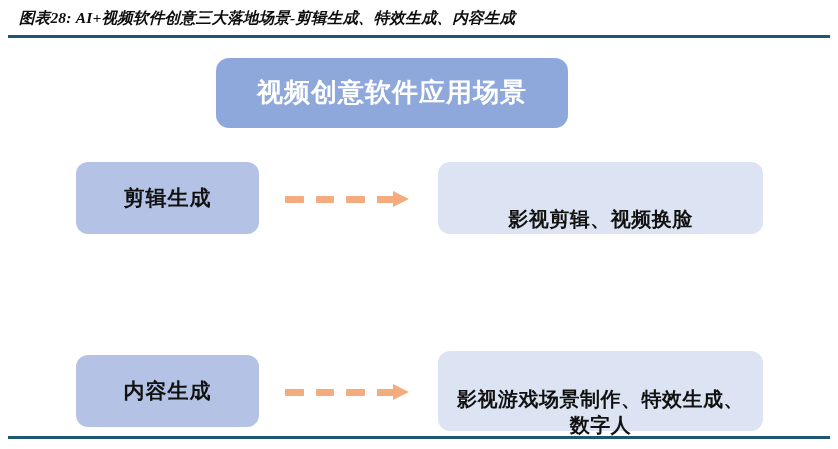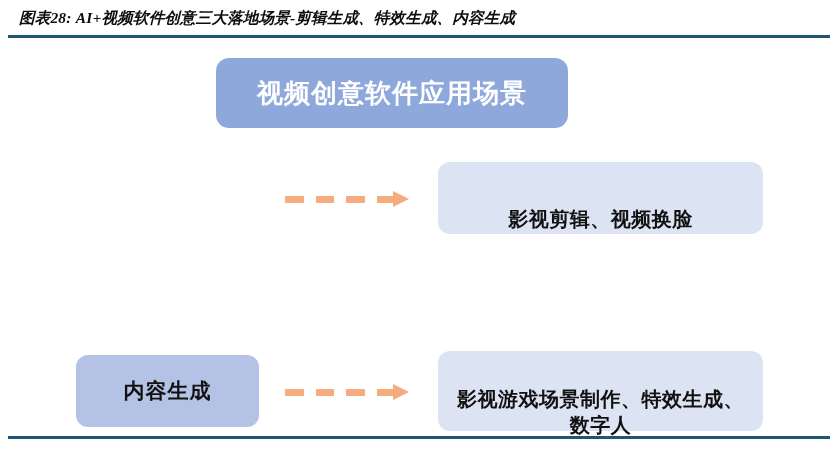--- a/index.html
+++ b/index.html
@@ -71,20 +71,21 @@
     align-items: center;
     justify-content: center;
   }
   .header-box .label {
     color: #ffffff;
     font-size: 26px;
     font-weight: bold;
     letter-spacing: 1px;
     line-height: 1.1;
     text-align: center;
+    font-family: Liberation Serif, serif;
   }
 
   
   .row {
     position: absolute;
     left: 0;
     width: 838px;
     height: 72px;
   }
   .row-0 { top: 122px; }
@@ -190,20 +191,23 @@
 <div class="fig-title">图表28: AI+视频软件创意三大落地场景-剪辑生成、特效生成、内容生成</div>
 <div class="rule-top"></div>
 
 <div class="canvas">
 
   <div class="header-box">
     <span class="label">视频创意软件应用场景</span>
   </div>
 
   <div class="row row-0">
+    <div class="left-box">
+      <span class="label">剪辑生成</span>
+    </div>
     <div class="arrow">
       <span class="dash"></span>
       <span class="dash"></span>
       <span class="dash"></span>
       <span class="head">
         <span class="shaft"></span>
         <span class="tip"></span>
       </span>
     </div>
     <div class="right-box">

